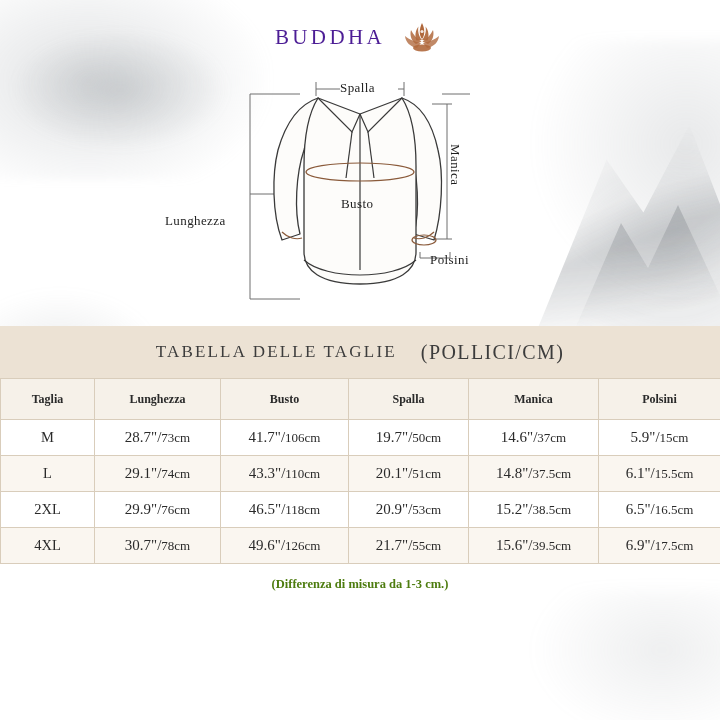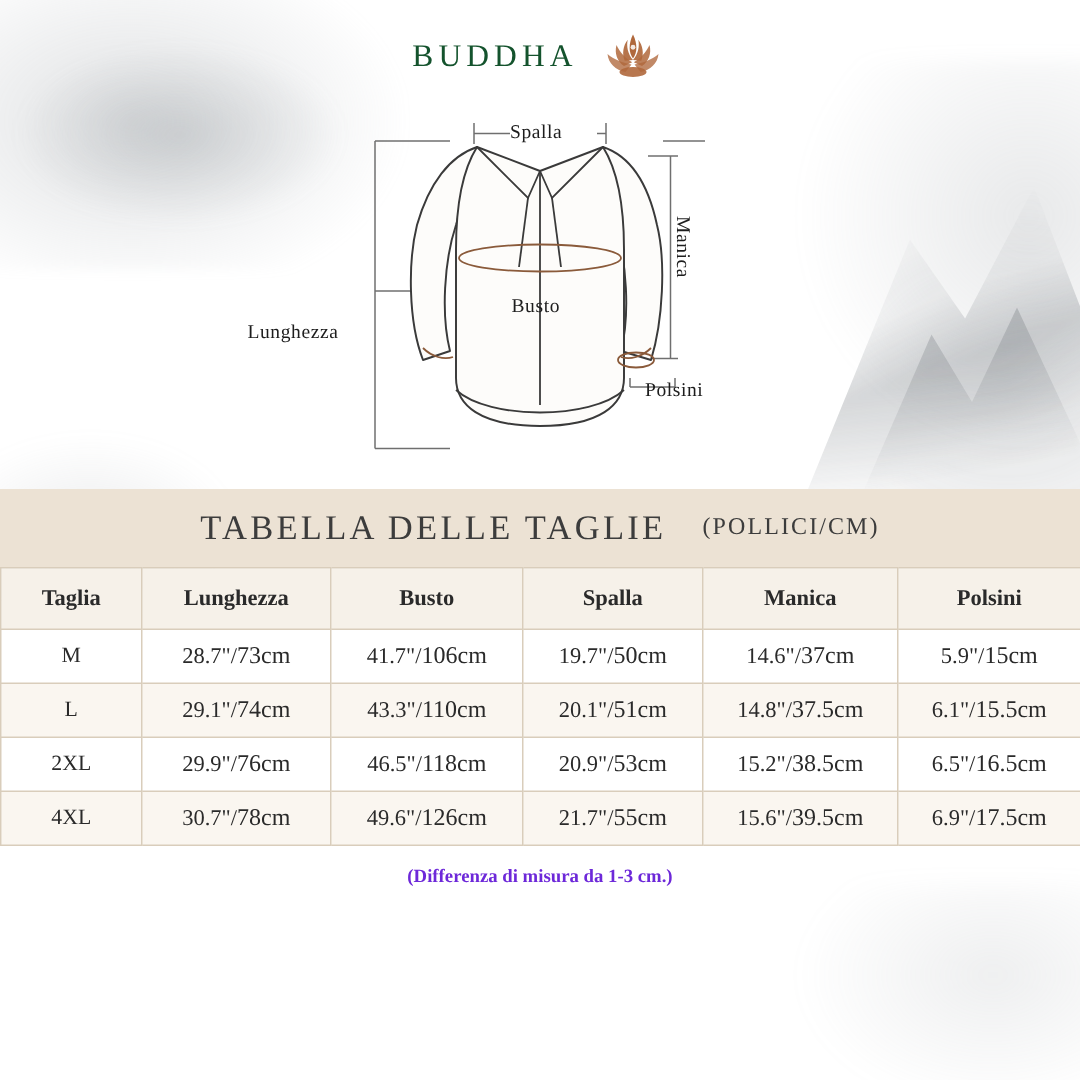--- a/index.html
+++ b/index.html
@@ -83,21 +83,21 @@
     height: 74px;
     display: flex;
     align-items: center;
     justify-content: center;
     gap: 14px;
   }
   .brand-word {
     font-family: "Liberation Serif", serif;
     font-size: 21px;
     letter-spacing: 3.4px;
-    color: #14532d;
+    color: #4c1d95;
     font-weight: 400;
   }
   .brand-mark {
     width: 46px;
     height: 40px;
     display: block;
   }
 
   
   .illustration {
@@ -136,65 +136,65 @@
   .table-title {
     background: #ece2d4;
     height: 52px;
     display: flex;
     align-items: center;
     justify-content: center;
     color: #3c3c3c;
   }
   .table-title .t-main {
     font-family: "Liberation Serif", serif;
-    font-size: 23px;
+    font-size: 17px;
     letter-spacing: 2.2px;
   }
   .table-title .t-sub {
     font-family: "Liberation Serif", serif;
-    font-size: 16px;
+    font-size: 20px;
     letter-spacing: 1.4px;
     margin-left: 24px;
   }
 
   table.size-table {
     width: 720px;
     border-collapse: collapse;
     table-layout: fixed;
   }
   table.size-table th,
   table.size-table td {
     border: 1px solid #d9cdbb;
     text-align: center;
     font-family: "Liberation Serif", serif;
     color: #2a2a2a;
     height: 35px;
     padding: 0;
   }
   table.size-table thead th {
     background: #f6f1e9;
-    font-size: 15px;
+    font-size: 12px;
     font-weight: 700;
     height: 40px;
   }
   table.size-table td {
     font-size: 15px;
   }
   table.size-table tbody tr:nth-child(odd)  { background: #ffffff; }
   table.size-table tbody tr:nth-child(even) { background: #faf6f0; }
   table.size-table td.size-col {
     font-size: 14.5px;
   }
-  .unit { font-size: 16px; }
+  .unit { font-size: 13px; }
 
   .footnote {
     text-align: center;
     font-family: "Liberation Serif", serif;
     font-size: 12.5px;
-    color: #6d28d9;
+    color: #4d7c0f;
     padding-top: 13px;
     font-weight: 700;
   }
 </style>
 </head>
 <body>
 
 <div class="bg-wash">
   <div class="wash-tl"></div>
   <div class="wash-tl2"></div>

